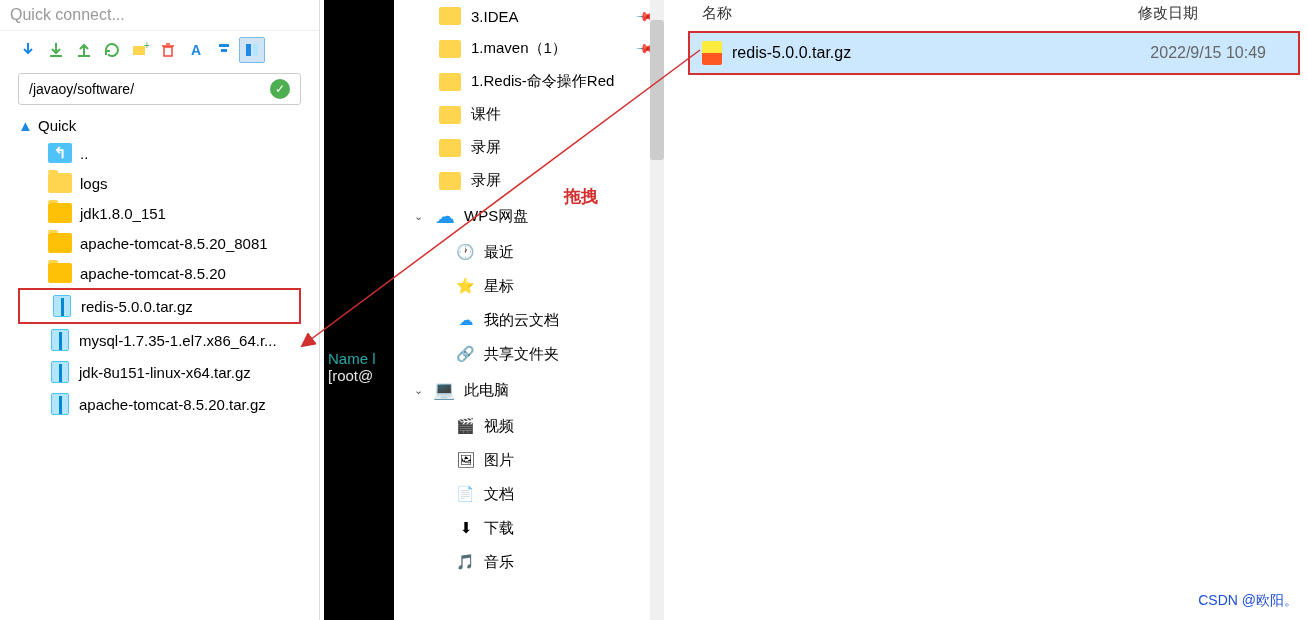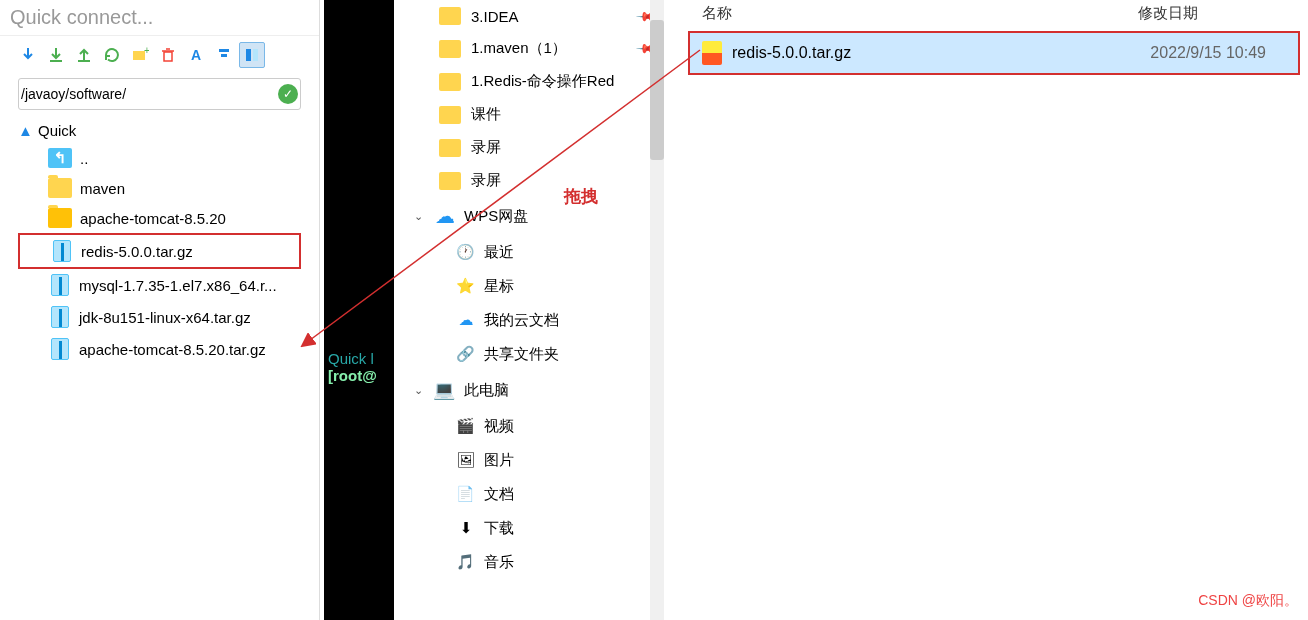--- a/index.html
+++ b/index.html
@@ -1,41 +1,41 @@
 <!DOCTYPE html>
 <html><head>
   <meta charset="utf-8">
   <style>
     * { margin: 0; padding: 0; box-sizing: border-box; font-family: "Microsoft YaHei", Arial, sans-serif; }
     body { width: 1308px; height: 620px; background: #fff; overflow: hidden; position: relative; }
     
     .left-panel { position: absolute; left: 0; top: 0; width: 320px; height: 620px; background: #fff; border-right: 1px solid #ddd; }
-    .quick-connect { padding: 6px 10px; color: #999; font-size: 20px; border-bottom: 1px solid #eee; }
+    .quick-connect { padding: 6px 10px; color: #999; font-size: 16px; border-bottom: 1px solid #eee; }
     .toolbar { display: flex; gap: 2px; padding: 6px 15px; background: #fff; }
     .tool-btn { width: 26px; height: 26px; display: flex; align-items: center; justify-content: center; cursor: pointer; border-radius: 2px; }
     .tool-btn.active { background: #d0e4f5; border: 1px solid #7ab8e8; }
     
-    .path-input { margin: 4px 18px; padding: 5px 2px; border: 1px solid #ccc; border-radius: 3px; font-size: 14px; display: flex; align-items: center; justify-content: space-between; background: #fff; }
+    .path-input { margin: 4px 18px; padding: 5px 10px; border: 1px solid #ccc; border-radius: 3px; font-size: 14px; display: flex; align-items: center; justify-content: space-between; background: #fff; }
     .path-check { width: 20px; height: 20px; background: #4CAF50; border-radius: 50%; display: flex; align-items: center; justify-content: center; color: #fff; font-size: 12px; }
     
     .file-tree { padding: 4px 18px; }
     .tree-header { display: flex; align-items: center; padding: 4px 0; font-size: 15px; }
     .tree-arrow { width: 20px; color: #1e88e5; }
     .file-item { display: flex; align-items: center; padding: 5px 0 5px 30px; font-size: 15px; cursor: pointer; }
     .file-item.highlighted { border: 2px solid #d32f2f; }
     .folder-icon { width: 24px; height: 20px; background: #FFD54F; border-radius: 2px; margin-right: 8px; position: relative; }
     .folder-icon::before { content: ''; position: absolute; top: -3px; left: 0; width: 10px; height: 3px; background: #FFD54F; border-radius: 2px 2px 0 0; }
     .folder-icon.open { background: #FFC107; }
     .archive-icon { width: 18px; height: 22px; background: #B3E5FC; border: 1px solid #4FC3F7; border-radius: 2px; margin-right: 10px; margin-left: 3px; position: relative; }
     .archive-icon::after { content: ''; position: absolute; left: 7px; top: 2px; width: 3px; height: 18px; background: #0288D1; }
     .up-icon { width: 24px; height: 20px; background: #4FC3F7; border-radius: 2px; margin-right: 8px; display: flex; align-items: center; justify-content: center; color: #fff; font-weight: bold; }
     
     .terminal { position: absolute; left: 324px; top: 0; width: 70px; height: 620px; background: #000; color: #5FD85F; font-family: monospace; font-size: 15px; padding-top: 350px; padding-left: 4px; overflow: hidden; }
     .terminal-line1 { color: #28a8a8; white-space: nowrap; }
-    .terminal-line2 { color: #86efac; white-space: nowrap; font-weight: bold; }
+    .terminal-line2 { color: #e5e5e5; white-space: nowrap; }
     
     .home-tab { position: absolute; left: 326px; top: 0; width: 60px; height: 28px; background: #fff; border: 1px solid #ddd; border-radius: 6px 6px 0 0; display: flex; align-items: center; justify-content: center; }
     .home-icon { width: 18px; height: 18px; }
     
     .middle-panel { position: absolute; left: 394px; top: 0; width: 270px; height: 620px; background: #fff; }
     .scrollbar-mid { position: absolute; left: 650px; top: 0; width: 14px; height: 620px; background: #f0f0f0; }
     .scrollbar-thumb { position: absolute; top: 20px; width: 14px; height: 140px; background: #ccc; border-radius: 3px; }
     
     .quick-item { display: flex; align-items: center; padding: 7px 10px 7px 45px; font-size: 15px; cursor: pointer; }
     .quick-folder { width: 22px; height: 18px; background: #FFD54F; border-radius: 2px; margin-right: 10px; }
@@ -51,21 +51,21 @@
     .right-panel { position: absolute; left: 680px; top: 0; width: 628px; height: 620px; background: #fff; }
     .right-header { display: flex; padding: 4px 10px; font-size: 15px; color: #333; }
     .col-name { flex: 1; padding-left: 12px; }
     .col-date { width: 160px; }
     
     .right-file { display: flex; align-items: center; padding: 8px 12px; margin: 4px 8px; background: #CCE8FF; border: 2px solid #d32f2f; font-size: 16px; }
     .right-file-icon { width: 20px; height: 24px; background: linear-gradient(#FFEB3B 50%, #FF5722 50%); margin-right: 10px; border-radius: 2px; }
     .right-date { margin-left: auto; color: #666; padding-right: 20px; }
     
     .drag-label { position: absolute; left: 564px; top: 185px; color: #d32f2f; font-weight: bold; font-size: 17px; z-index: 100; }
-    .watermark { position: absolute; right: 10px; bottom: 10px; color: #ef4444; font-size: 14px; }
+    .watermark { position: absolute; right: 10px; bottom: 10px; color: #1d4ed8; font-size: 14px; }
     
     svg.arrow-svg { position: absolute; left: 290px; top: 40px; width: 420px; height: 310px; pointer-events: none; z-index: 50; }
     
     .cloud-icon { color: #2196F3; font-size: 20px; }
     .pc-icon { color: #2196F3; font-size: 18px; }
   </style>
 </head>
 <body>
 
 <div class="left-panel">
@@ -134,21 +134,29 @@
       <span class="tree-arrow">▲</span>
       <span>Quick</span>
     </div>
     <div id="file-list">
         <div class="file-item">
           <div class="up-icon">↰</div>
           <span>..</span>
         </div>
         <div class="file-item">
           <div class="folder-icon"></div>
-          <span>maven</span>
+          <span>logs</span>
+        </div>
+        <div class="file-item">
+          <div class="folder-icon open"></div>
+          <span>jdk1.8.0_151</span>
+        </div>
+        <div class="file-item">
+          <div class="folder-icon open"></div>
+          <span>apache-tomcat-8.5.20_8081</span>
         </div>
         <div class="file-item">
           <div class="folder-icon open"></div>
           <span>apache-tomcat-8.5.20</span>
         </div>
         <div class="file-item highlighted">
           <div class="archive-icon"></div>
           <span>redis-5.0.0.tar.gz</span>
         </div>
         <div class="file-item">
@@ -168,21 +176,21 @@
 </div>
 
 <div class="home-tab">
   <svg class="home-icon" viewBox="0 0 18 18">
       <path d="M2 8l7-6 7 6v8H2z" fill="#f44336"></path>
       <rect x="7" y="10" width="4" height="6" fill="#fff"></rect>
     </svg>
 </div>
 
 <div class="terminal">
-  <div class="terminal-line1">Quick l</div>
+  <div class="terminal-line1">Name l</div>
   <div class="terminal-line2">[root@</div>
 </div>
 
 <div class="middle-panel">
   <div id="quick-list">
       <div class="quick-item">
         <div class="quick-folder"></div>
         <span>3.IDEA</span>
         <span class="pin-icon">📌</span>
       </div>

